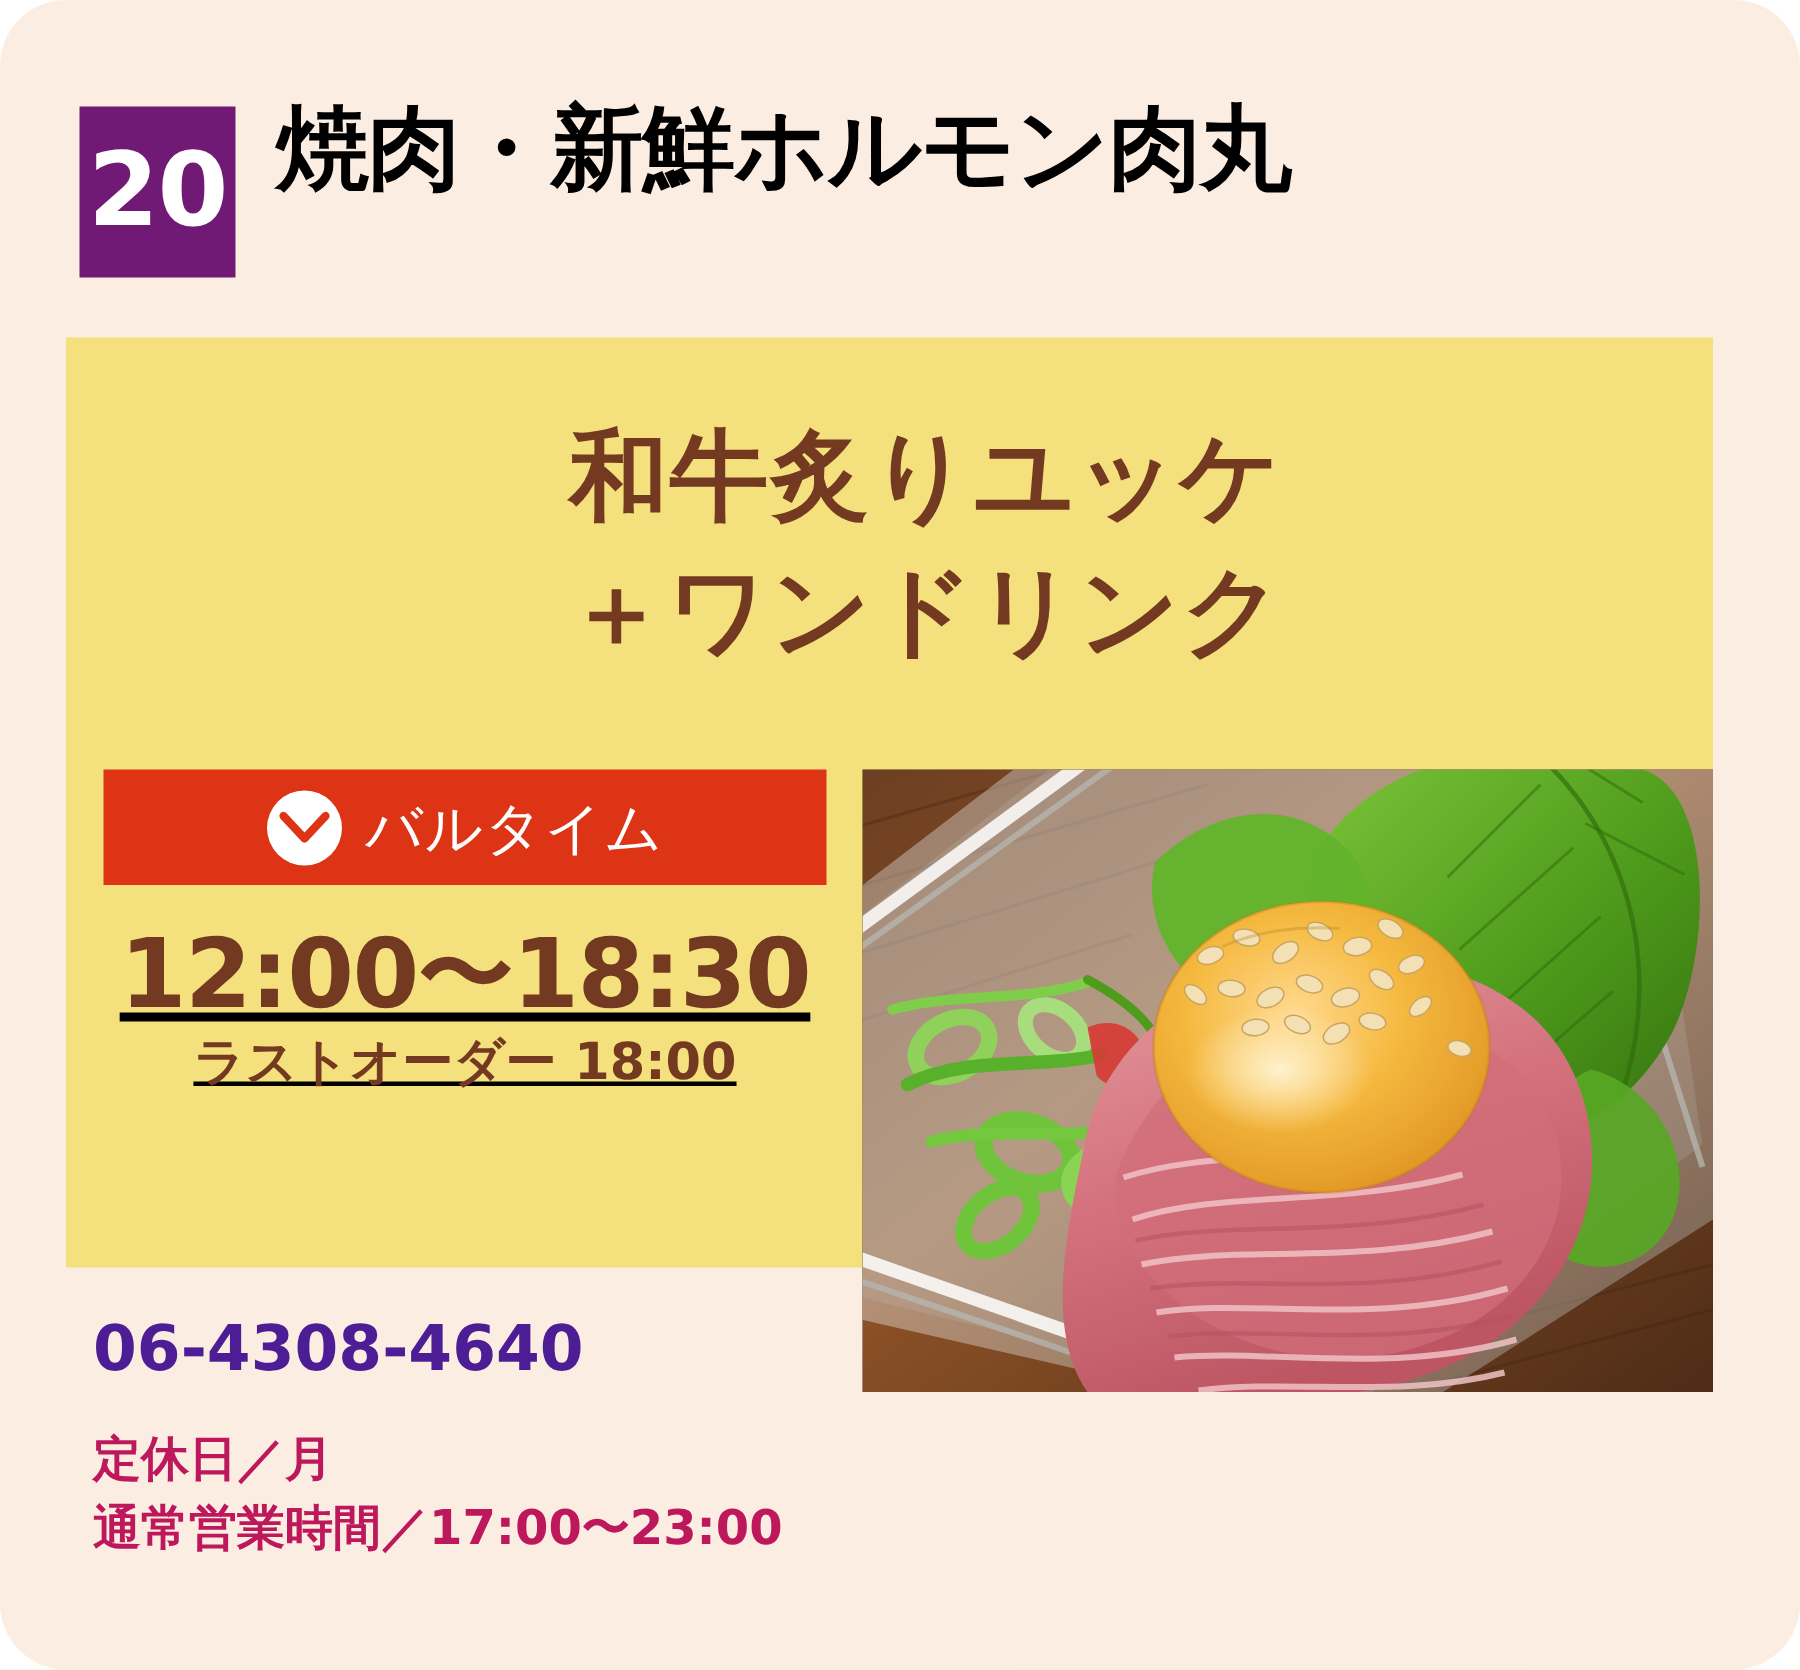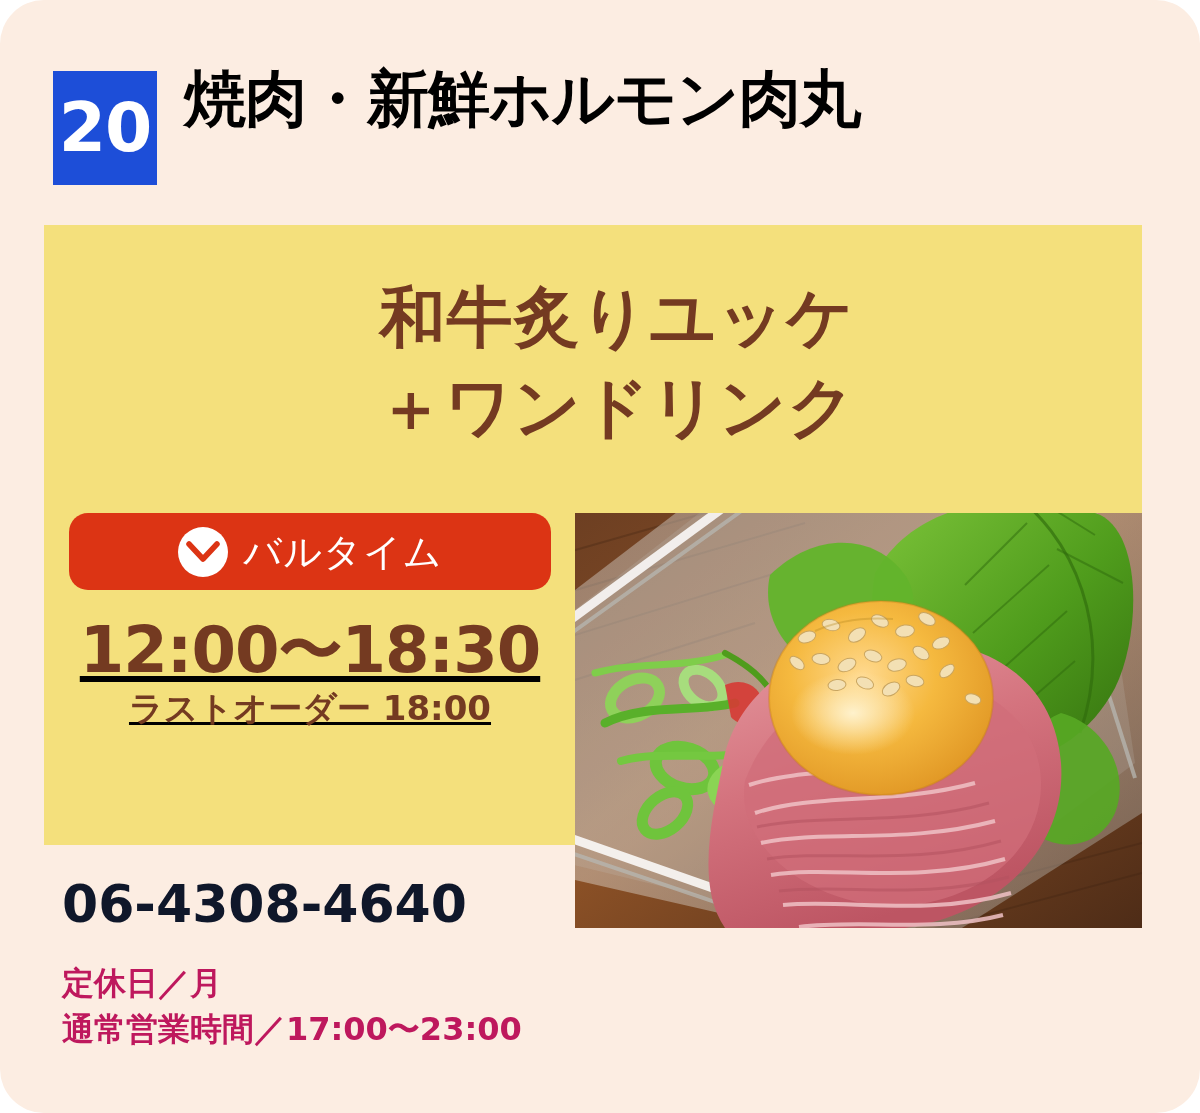--- a/index.html
+++ b/index.html
@@ -33,21 +33,21 @@
     top: 66px;
     width: 1100px;
     height: 125px;
   }
   .rank-badge {
     position: absolute;
     left: 0;
     top: 5px;
     width: 104px;
     height: 114px;
-    background: #1d4ed8;
+    background: #701a75;
     color: #ffffff;
     display: flex;
     align-items: center;
     justify-content: center;
     font-size: 68px;
     font-weight: 700;
     letter-spacing: -1px;
     line-height: 1;
   }
   .header-texts {
@@ -102,21 +102,20 @@
     position: absolute;
     left: 25px;
     top: 288px;
     width: 482px;
     height: 77px;
     background: #dc3414;
     display: flex;
     align-items: center;
     justify-content: center;
     gap: 14px;
-    border-radius: 19px;
   }
   .clock-icon {
     width: 52px;
     height: 52px;
     flex: 0 0 auto;
     display: block;
   }
   .bartime-label {
     color: #ffffff;
     font-size: 38px;
@@ -171,22 +170,22 @@
   }
 
   
   .footer {
     position: absolute;
     left: 62px;
     top: 876px;
     width: 520px;
   }
   .phone {
-    color: #0f172a;
-    font-size: 52px;
+    color: #4c1d95;
+    font-size: 42px;
     font-weight: 700;
     line-height: 1.1;
     letter-spacing: 0px;
     white-space: nowrap;
   }
   .footer-lines {
     margin-top: 28px;
   }
   .footer-line {
     color: #be185d;

